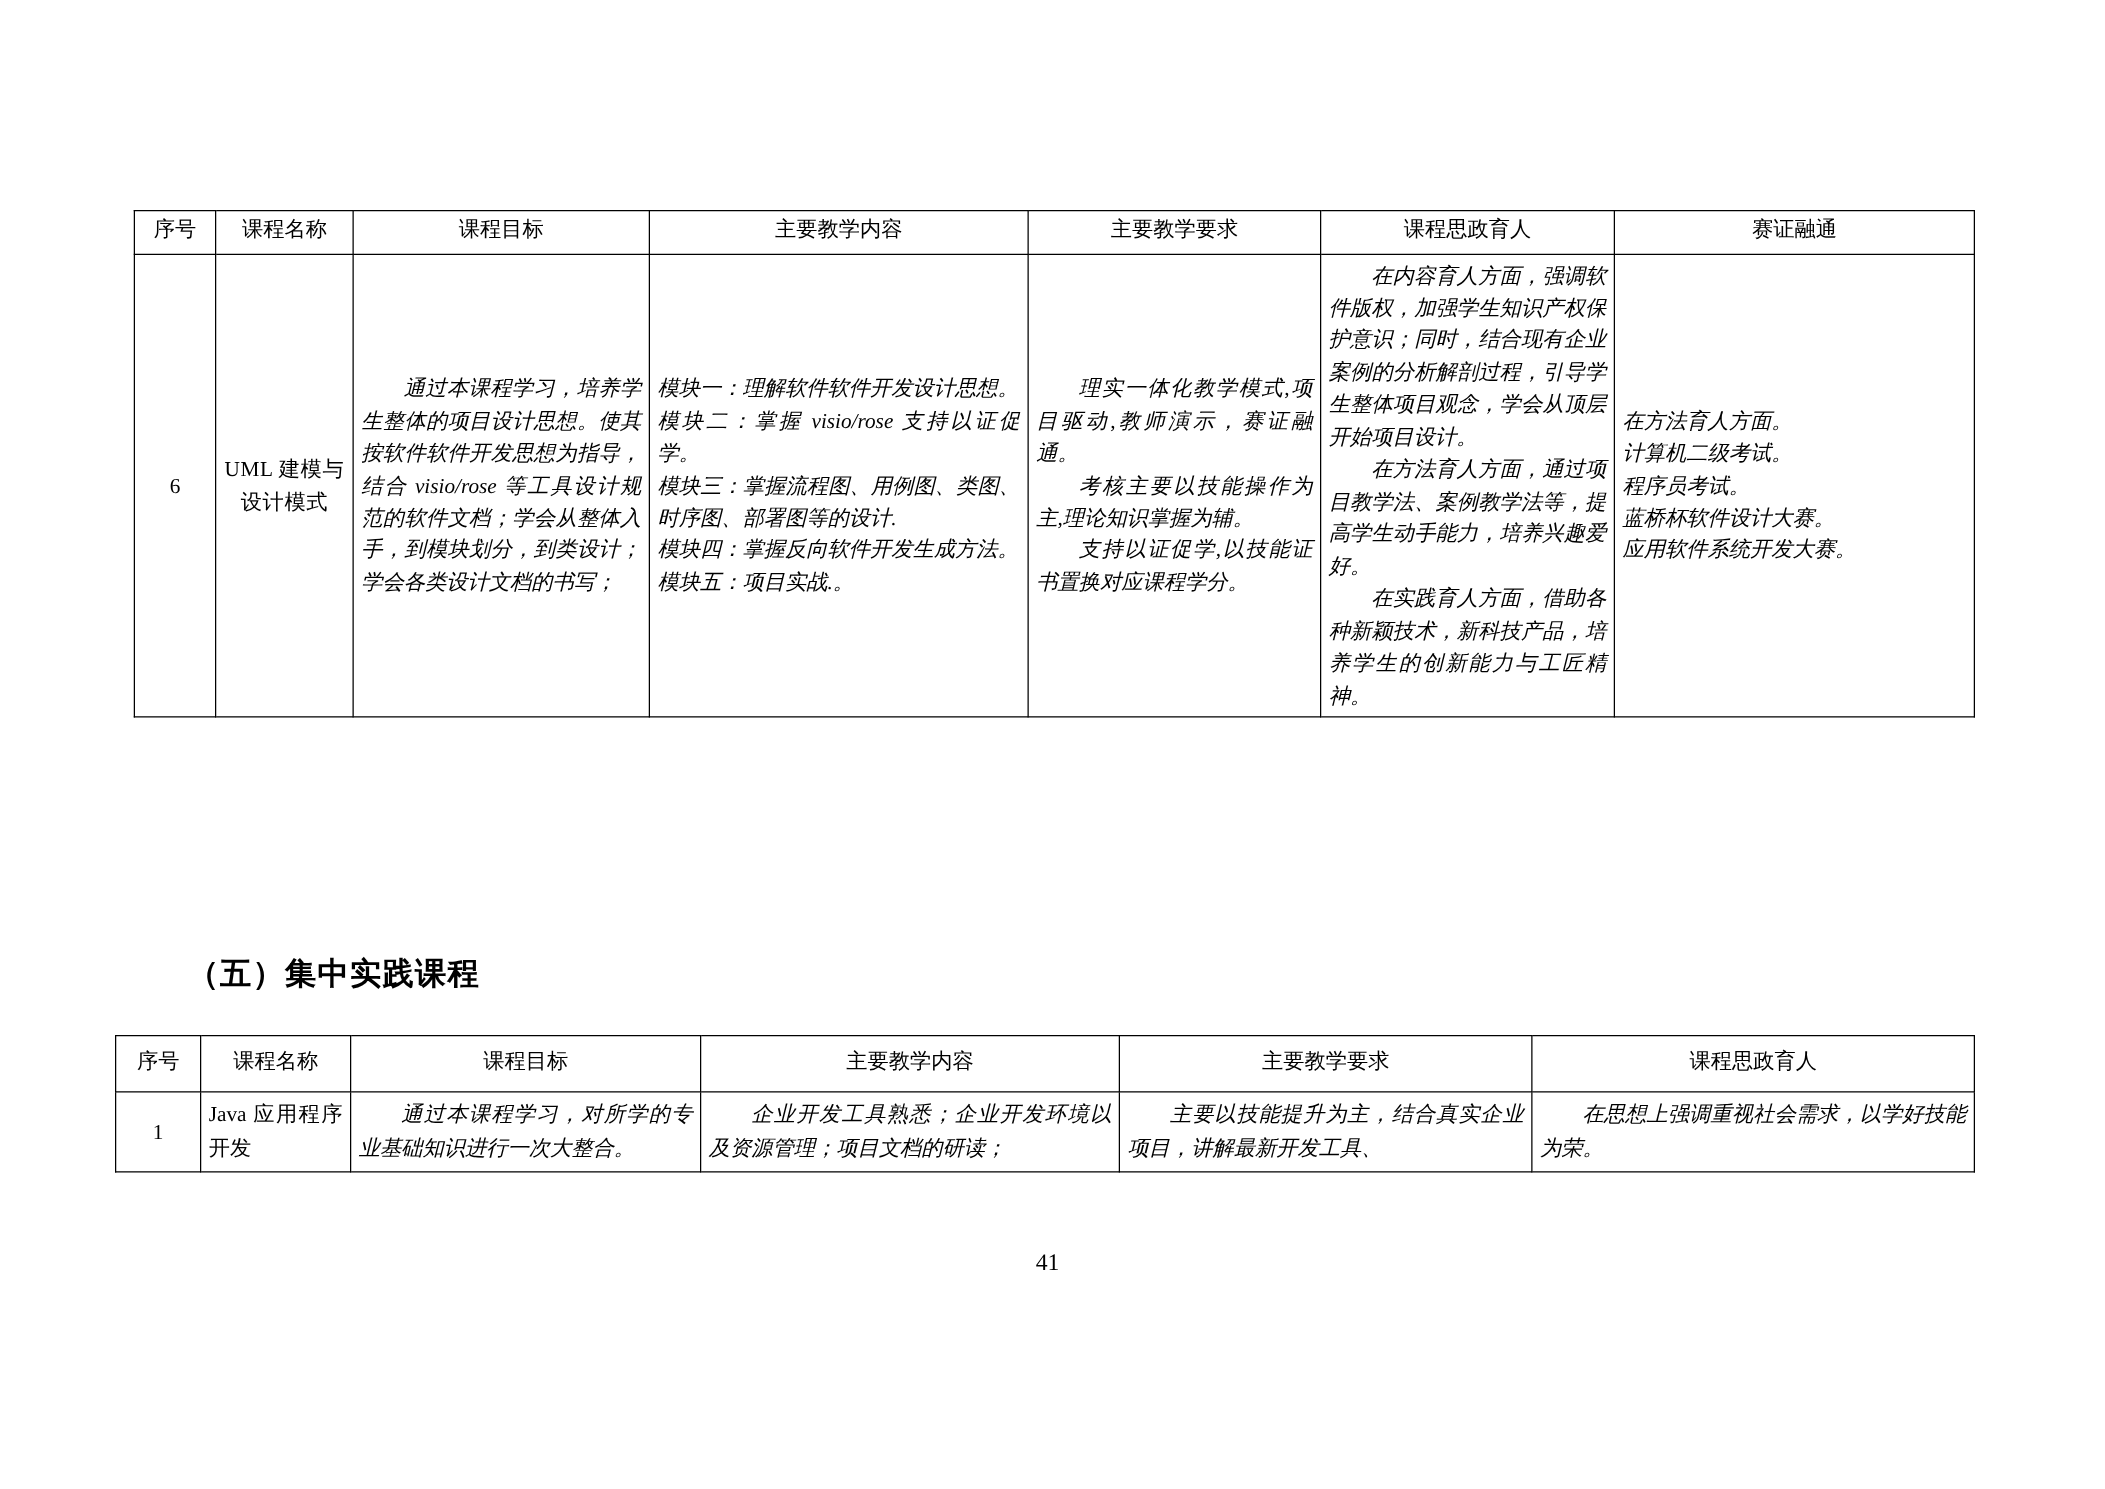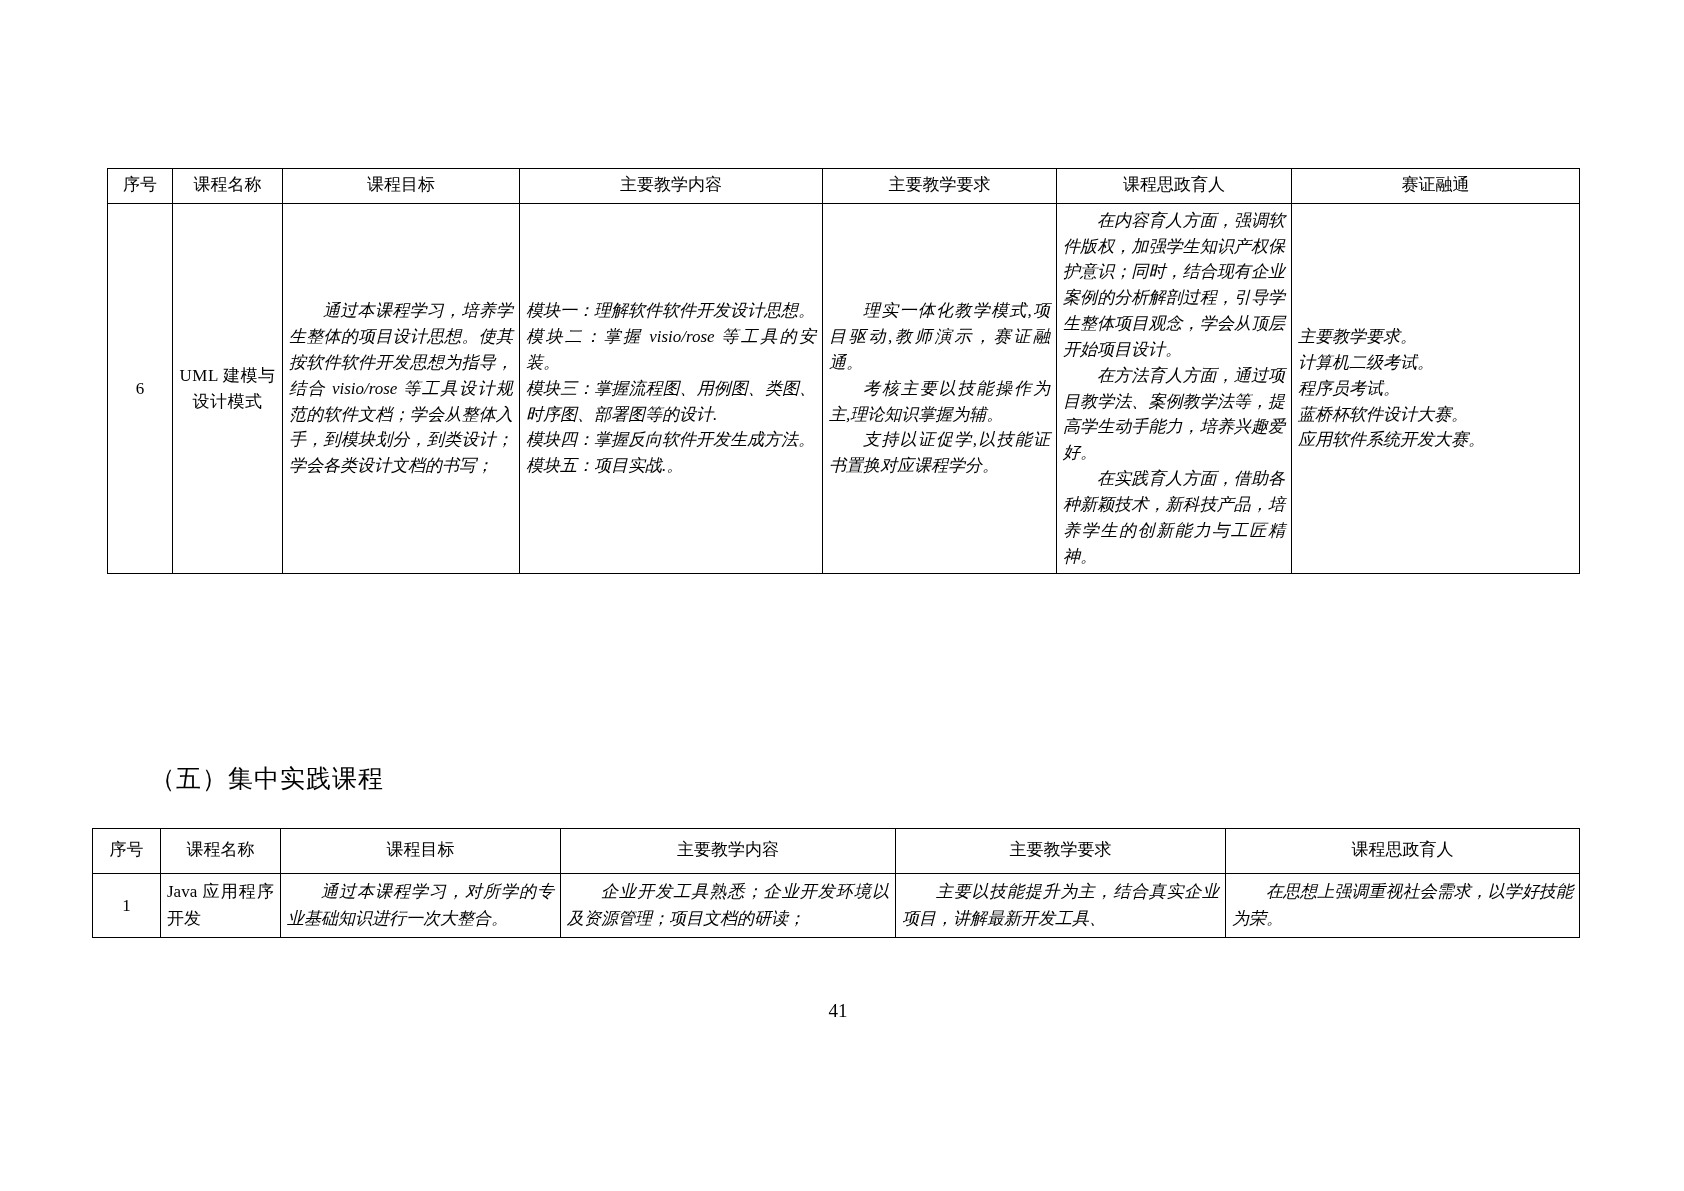--- a/index.html
+++ b/index.html
@@ -77,21 +77,21 @@
     top: 168px;
     width: 1472px;
   }
   #table-uml td { height: auto; }
   
   .section-heading {
     position: absolute;
     left: 150px;
     top: 762px;
     font-size: 25px;
-    font-weight: normal;
+    font-weight: bold;
     font-family: "Liberation Sans", "DejaVu Sans", sans-serif;
     letter-spacing: 1px;
   }
   
   #table-practice {
     left: 92px;
     top: 828px;
     width: 1487px;
   }
   #table-practice .hdr td {
@@ -153,37 +153,37 @@
         <td>赛证融通</td>
       </tr>
       <tr>
         <td class="idx">6</td>
         <td class="cname">UML 建模与设计模式</td>
         <td class="just">
           <p class="indent">通过本课程学习，培养学生整体的项目设计思想。使其按软件软件开发思想为指导，结合 visio/rose 等工具设计规范的软件文档；学会从整体入手，到模块划分，到类设计；学会各类设计文档的书写；</p>
         </td>
         <td class="just">
           <p>模块一：理解软件软件开发设计思想。</p>
-          <p>模块二：掌握 visio/rose 等工具的安装。</p>
+          <p>模块二：掌握 visio/rose 支持以证促学。</p>
           <p>模块三：掌握流程图、用例图、类图、时序图、部署图等的设计.</p>
           <p>模块四：掌握反向软件开发生成方法。</p>
           <p>模块五：项目实战.。</p>
         </td>
         <td class="just">
           <p class="indent">理实一体化教学模式,项目驱动,教师演示，赛证融通。</p>
           <p class="indent">考核主要以技能操作为主,理论知识掌握为辅。</p>
           <p class="indent">支持以证促学,以技能证书置换对应课程学分。</p>
         </td>
         <td class="just">
           <p class="indent">在内容育人方面，强调软件版权，加强学生知识产权保护意识；同时，结合现有企业案例的分析解剖过程，引导学生整体项目观念，学会从顶层开始项目设计。</p>
           <p class="indent">在方法育人方面，通过项目教学法、案例教学法等，提高学生动手能力，培养兴趣爱好。</p>
           <p class="indent">在实践育人方面，借助各种新颖技术，新科技产品，培养学生的创新能力与工匠精神。</p>
         </td>
         <td class="just">
-          <p>主要教学要求。</p>
+          <p>在方法育人方面。</p>
           <p>计算机二级考试。</p>
           <p>程序员考试。</p>
           <p>蓝桥杯软件设计大赛。</p>
           <p>应用软件系统开发大赛。</p>
         </td>
       </tr>
     </tbody>
   </table>
 
   <div class="section-heading">（五）集中实践课程</div>

